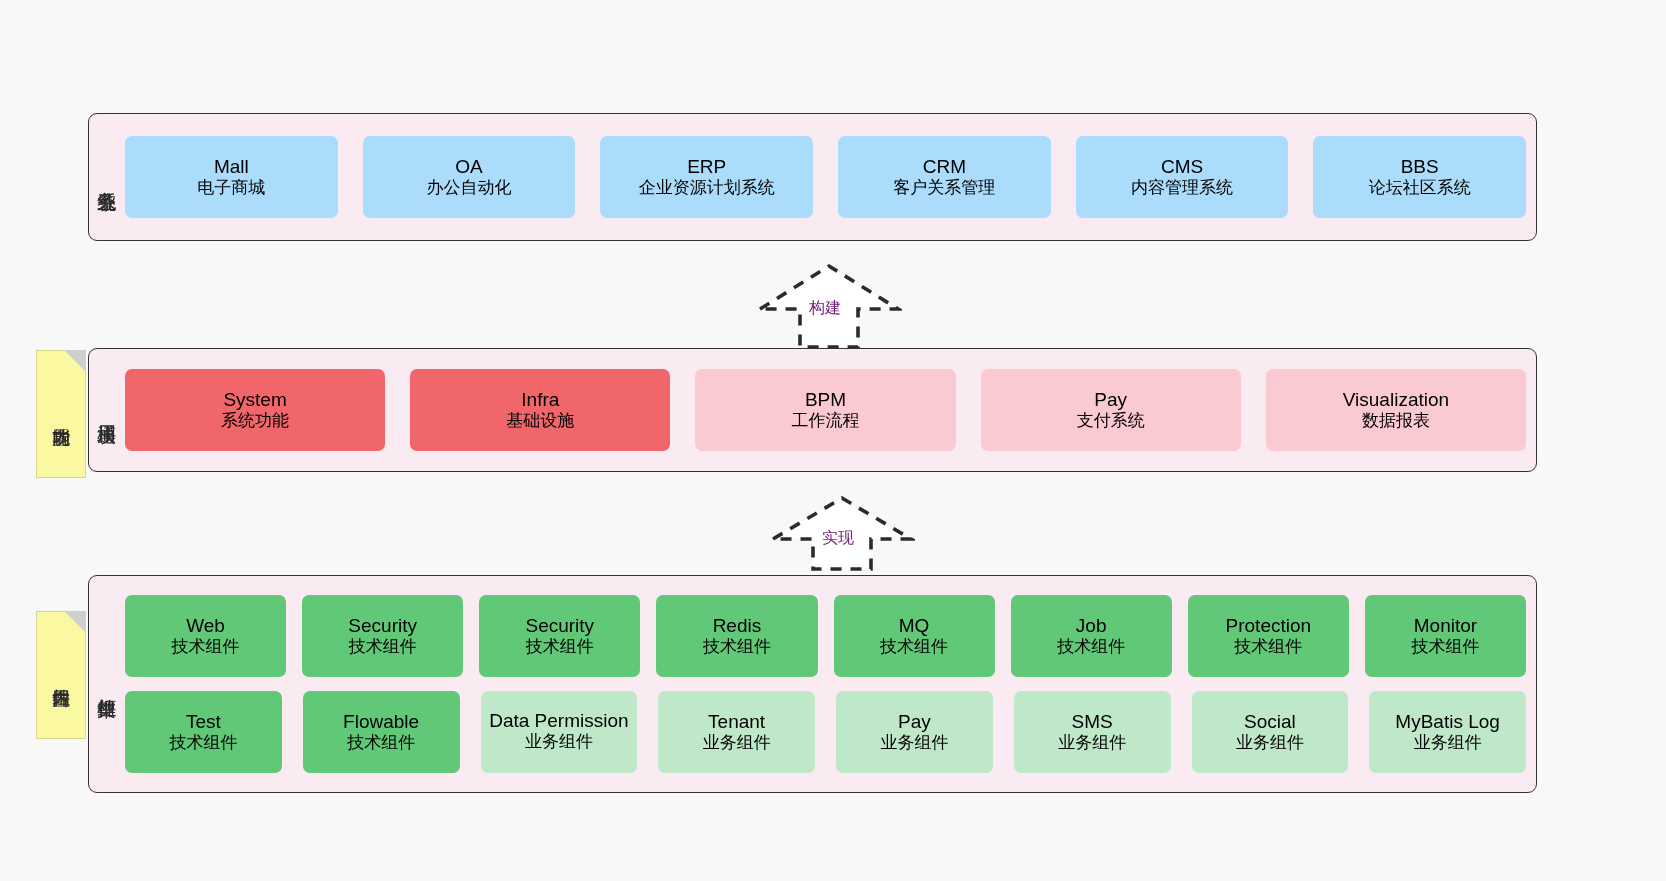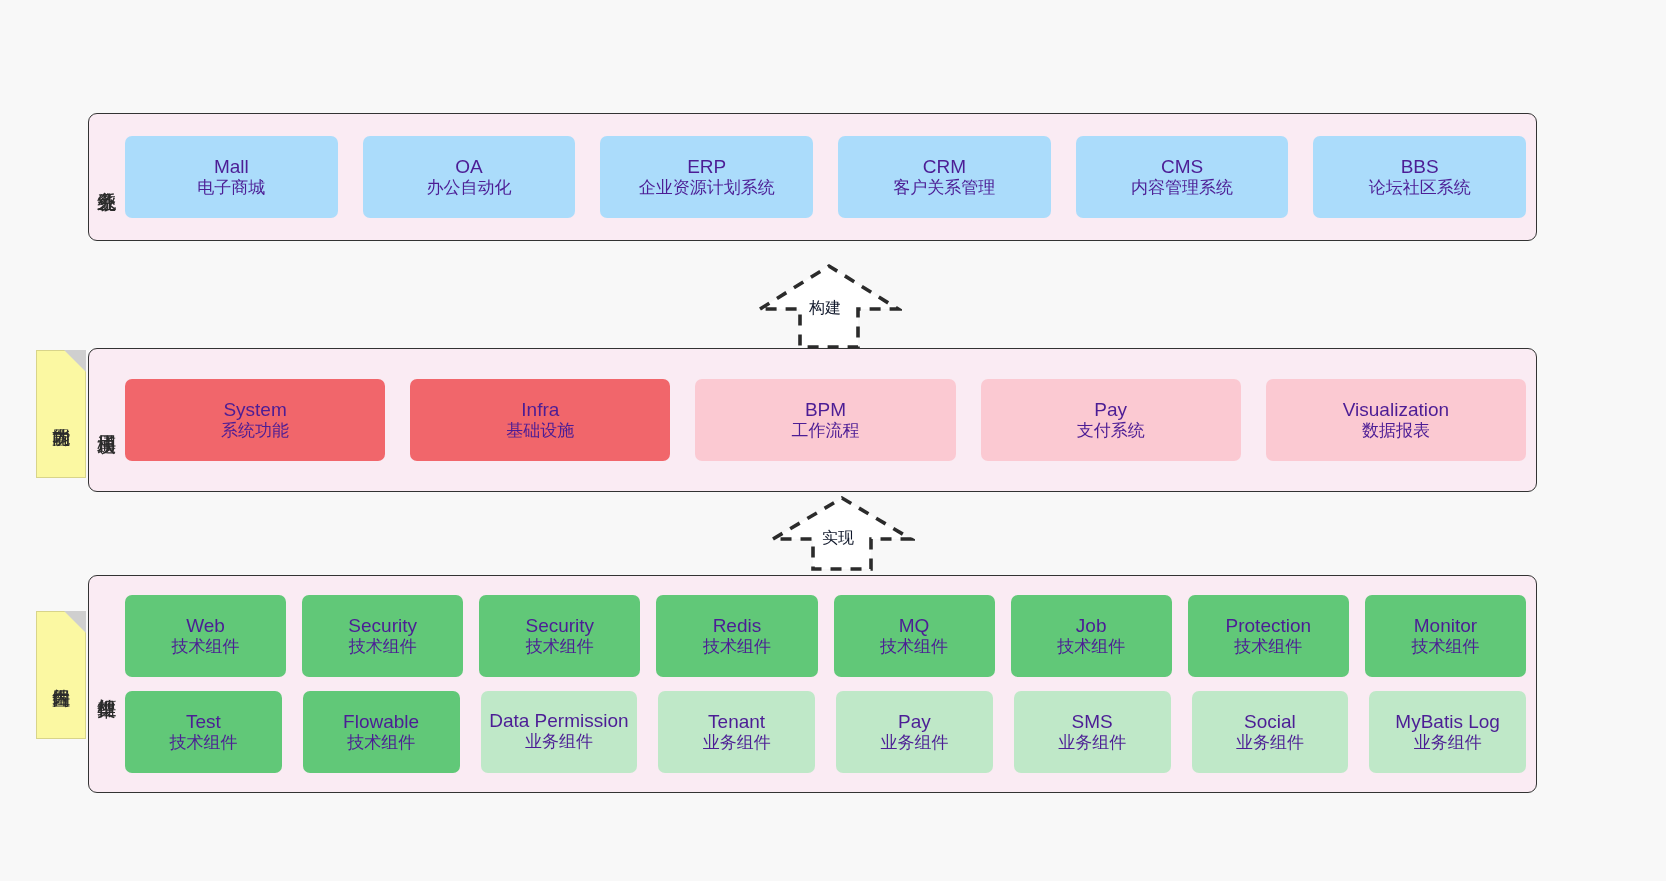--- a/index.html
+++ b/index.html
@@ -66,21 +66,21 @@
   
   .box {
     flex: 1 1 0;
     border-radius: 7px;
     display: flex;
     flex-direction: column;
     align-items: center;
     justify-content: center;
     text-align: left;
     line-height: 1.22;
-    color: #4c1d95;
+    color: #000000;
     user-select: none;
   }
   .box .en {
     font-size: 19px;
   }
   .box .cn {
     font-size: 17px;
   }
   .box.two-line-en .en {
     font-size: 19px;
@@ -120,21 +120,21 @@
     border-top: 22px solid #cfcfcf;
   }
 
   
   .arrow {
     position: absolute;
   }
   .arrow .lbl {
     position: absolute;
     font-size: 16px;
-    color: #0f172a;
+    color: #701a75;
     background: transparent;
     white-space: nowrap;
     user-select: none;
   }
 </style>
 </head>
 <body>
 
 <div id="canvas">
 
@@ -174,21 +174,21 @@
     <svg width="145" height="92" viewBox="0 0 145 92">
       <path d="M 3 51 L 72 8 L 141 51 L 101 51 L 101 89 L 43 89 L 43 51 Z" fill="#ffffff" stroke="#2b2b2b" stroke-width="3.6" stroke-dasharray="11 9" stroke-linejoin="miter"></path>
     </svg>
     <span class="lbl" style="left:52px; top:40px;">构建</span>
   </div>
 
   <div class="note" style="left:36px; top:350px; width:50px; height:128px;">
     <span class="fold"></span>
     <span>内置功能</span>
   </div>
-  <div class="layer" id="layer-common-module" style="left:88px; top:348px; width:1449px; height:144px;">
+  <div class="layer" id="layer-common-module" style="left:88px; top:348px; width:1449px; height:124px;">
     <div class="layer-title">通用模块</div>
     <div class="layer-body">
       <div class="row" style="height:82px;">
         <div class="box red">
           <span class="en">System</span>
           <span class="cn">系统功能</span>
         </div>
         <div class="box red">
           <span class="en">Infra</span>
           <span class="cn">基础设施</span>

